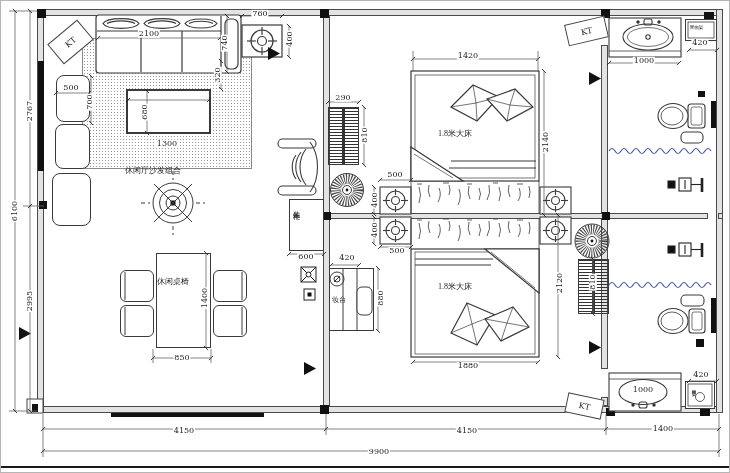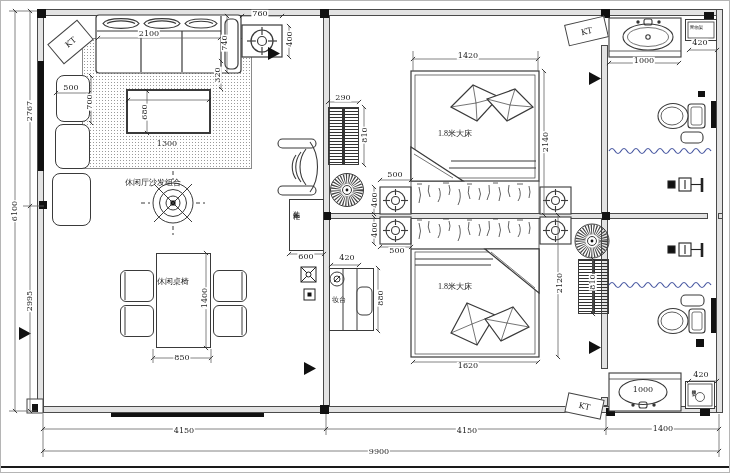--- a/index.html
+++ b/index.html
@@ -379,21 +379,21 @@
       <line x1="543" y1="70" x2="543" y2="214" marker-start="url(#tk)" marker-end="url(#tk)"></line>
       <line x1="412" y1="361" x2="537" y2="361" marker-start="url(#tk)" marker-end="url(#tk)"></line>
       <line x1="557" y1="214" x2="557" y2="356" marker-start="url(#tk)" marker-end="url(#tk)"></line>
       <line x1="592" y1="258" x2="592" y2="313" marker-start="url(#tk)" marker-end="url(#tk)"></line>
       <line x1="608" y1="62" x2="678" y2="62" marker-start="url(#tk)" marker-end="url(#tk)"></line>
       <line x1="688" y1="49" x2="716" y2="49" marker-start="url(#tk)" marker-end="url(#tk)"></line>
       <line x1="688" y1="380" x2="716" y2="380" marker-start="url(#tk)" marker-end="url(#tk)"></line>
     </g>
   </svg>
 
-  <div class="lbl cn8" style="left:124px;top:178px;">休闲厅沙发组合</div>
+  <div class="lbl cn8" style="left:124px;top:166px;">休闲厅沙发组合</div>
   <div class="lbl cn8" style="left:156px;top:277px;">休闲桌椅</div>
   <div class="lbl cn7 vert" style="left:291px;top:204px;">装饰柜</div>
   <div class="lbl cn7" style="left:331px;top:296px;text-align:center;">妆台</div>
   <div class="lbl cn8" style="left:437px;top:129px;">1.8米大床</div>
   <div class="lbl cn8" style="left:437px;top:282px;">1.8米大床</div>
   <div class="lbl cn5" style="left:688px;top:24px;">置物架</div>
   <div class="lbl cn5 vert" style="left:690px;top:385px;">置物架</div>
   <div class="kt" id="kt1">KT</div>
   <div class="kt" id="kt2">KT</div>
   <div class="kt" id="kt3">KT</div>
@@ -414,21 +414,21 @@
       <div class="dim" style="left: 364px; top: 134px; transform: translate(-50%, -50%) rotate(-90deg);">810</div>
       <div class="dim" style="left: 394px; top: 174px; transform: translate(-50%, -50%) rotate(0deg);">500</div>
       <div class="dim" style="left: 374px; top: 199px; transform: translate(-50%, -50%) rotate(-90deg);">400</div>
       <div class="dim" style="left: 374px; top: 229px; transform: translate(-50%, -50%) rotate(-90deg);">400</div>
       <div class="dim" style="left: 396px; top: 250px; transform: translate(-50%, -50%) rotate(0deg);">500</div>
       <div class="dim" style="left: 305px; top: 256px; transform: translate(-50%, -50%) rotate(0deg);">600</div>
       <div class="dim" style="left: 346px; top: 257px; transform: translate(-50%, -50%) rotate(0deg);">420</div>
       <div class="dim" style="left: 380px; top: 297px; transform: translate(-50%, -50%) rotate(-90deg);">880</div>
       <div class="dim" style="left: 467px; top: 55px; transform: translate(-50%, -50%) rotate(0deg);">1420</div>
       <div class="dim" style="left: 545px; top: 141px; transform: translate(-50%, -50%) rotate(-90deg);">2140</div>
-      <div class="dim" style="left: 467px; top: 365px; transform: translate(-50%, -50%) rotate(0deg);">1620</div>
+      <div class="dim" style="left: 467px; top: 365px; transform: translate(-50%, -50%) rotate(0deg);">1880</div>
       <div class="dim" style="left: 559px; top: 282px; transform: translate(-50%, -50%) rotate(-90deg);">2120</div>
       <div class="dim" style="left: 592px; top: 281px; transform: translate(-50%, -50%) rotate(-90deg);">810</div>
       <div class="dim" style="left: 643px; top: 60px; transform: translate(-50%, -50%) rotate(0deg);">1000</div>
       <div class="dim" style="left: 699px; top: 42px; transform: translate(-50%, -50%) rotate(0deg);">420</div>
       <div class="dim" style="left: 642px; top: 389px; transform: translate(-50%, -50%) rotate(0deg);">1000</div>
       <div class="dim" style="left: 700px; top: 374px; transform: translate(-50%, -50%) rotate(0deg);">420</div>
       <div class="dim" style="left: 183px; top: 430px; transform: translate(-50%, -50%) rotate(0deg);">4150</div>
       <div class="dim" style="left: 466px; top: 430px; transform: translate(-50%, -50%) rotate(0deg);">4150</div>
       <div class="dim" style="left: 662px; top: 428px; transform: translate(-50%, -50%) rotate(0deg);">1400</div>
       <div class="dim" style="left: 378px; top: 451px; transform: translate(-50%, -50%) rotate(0deg);">9900</div>

